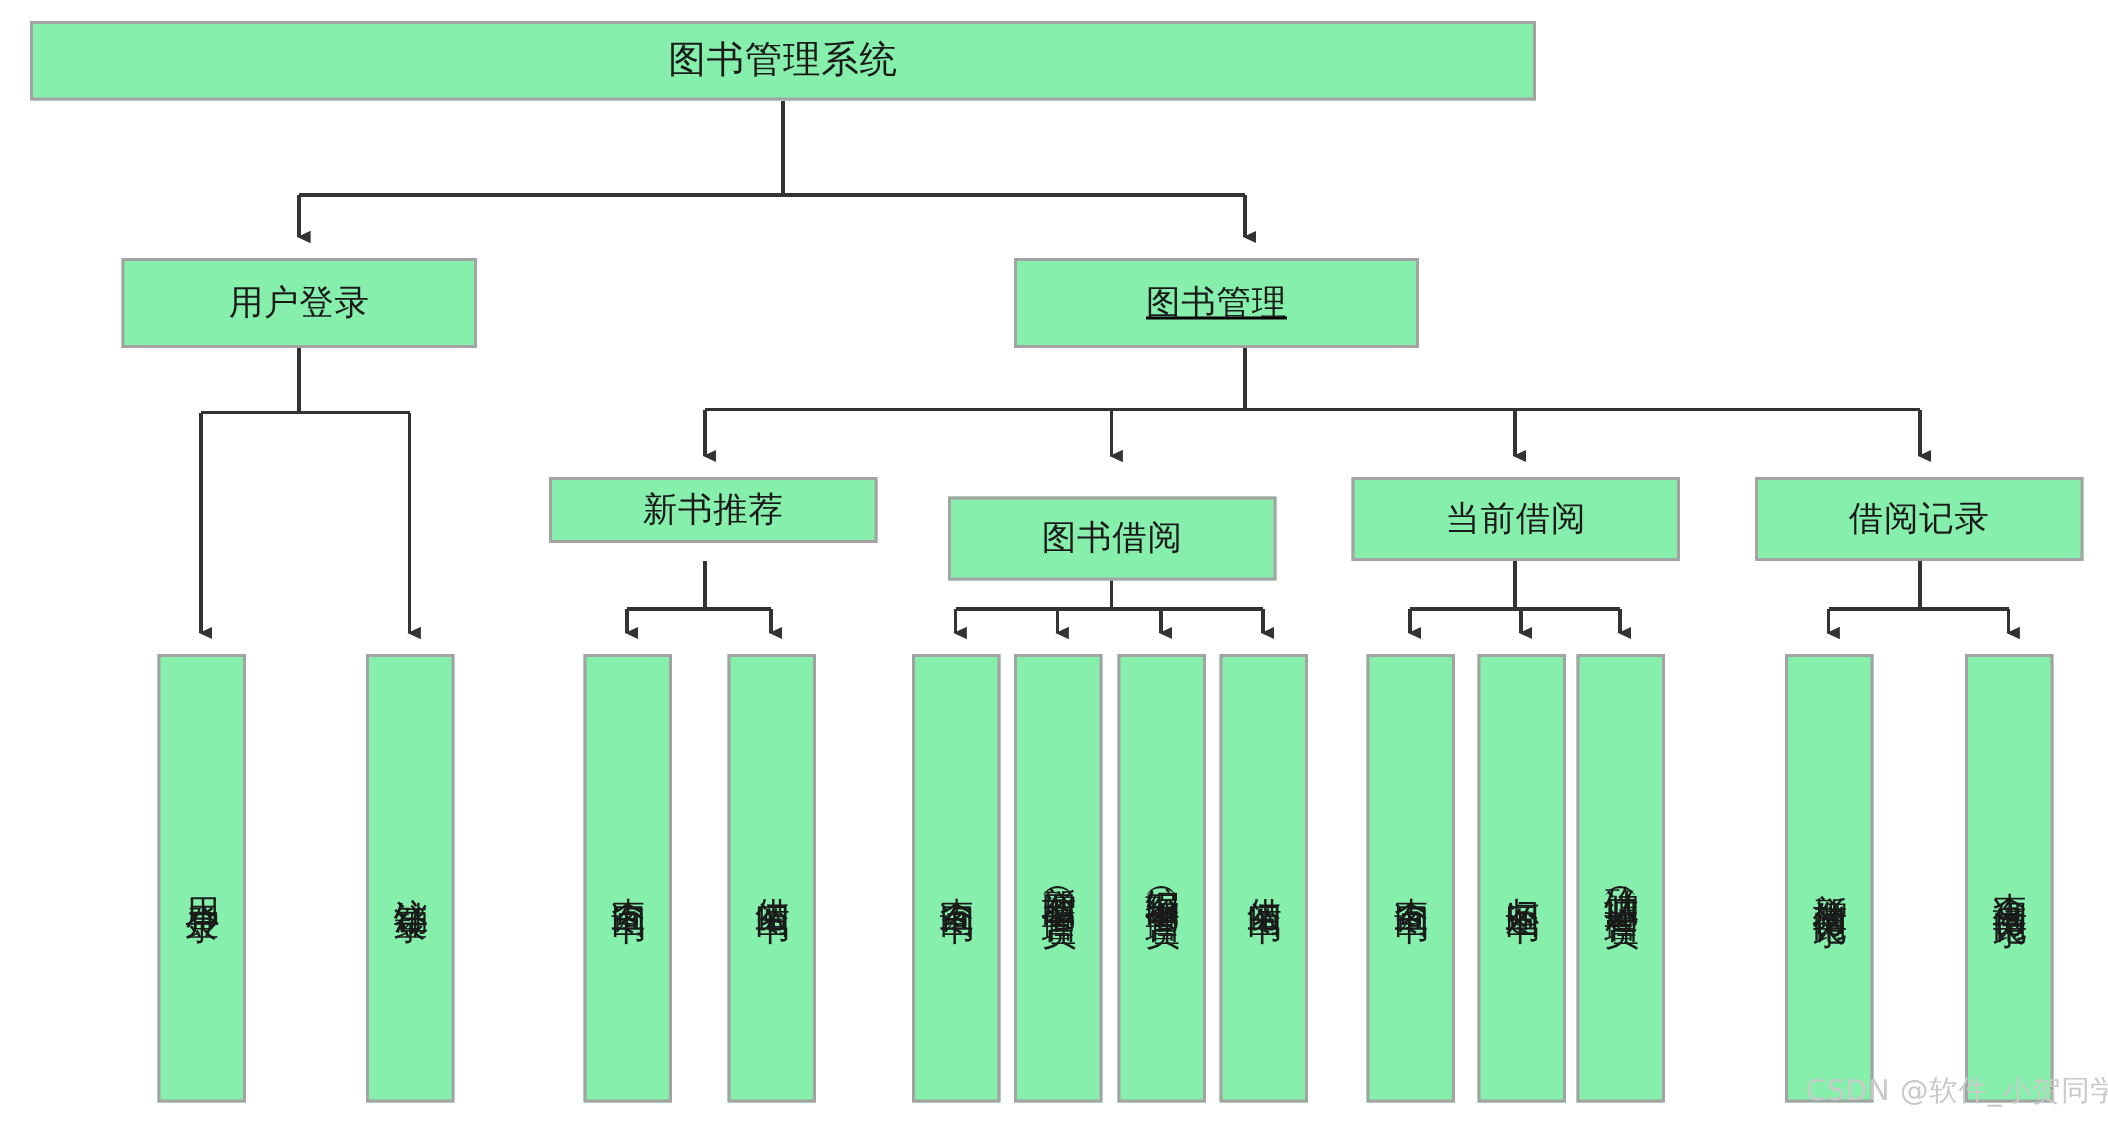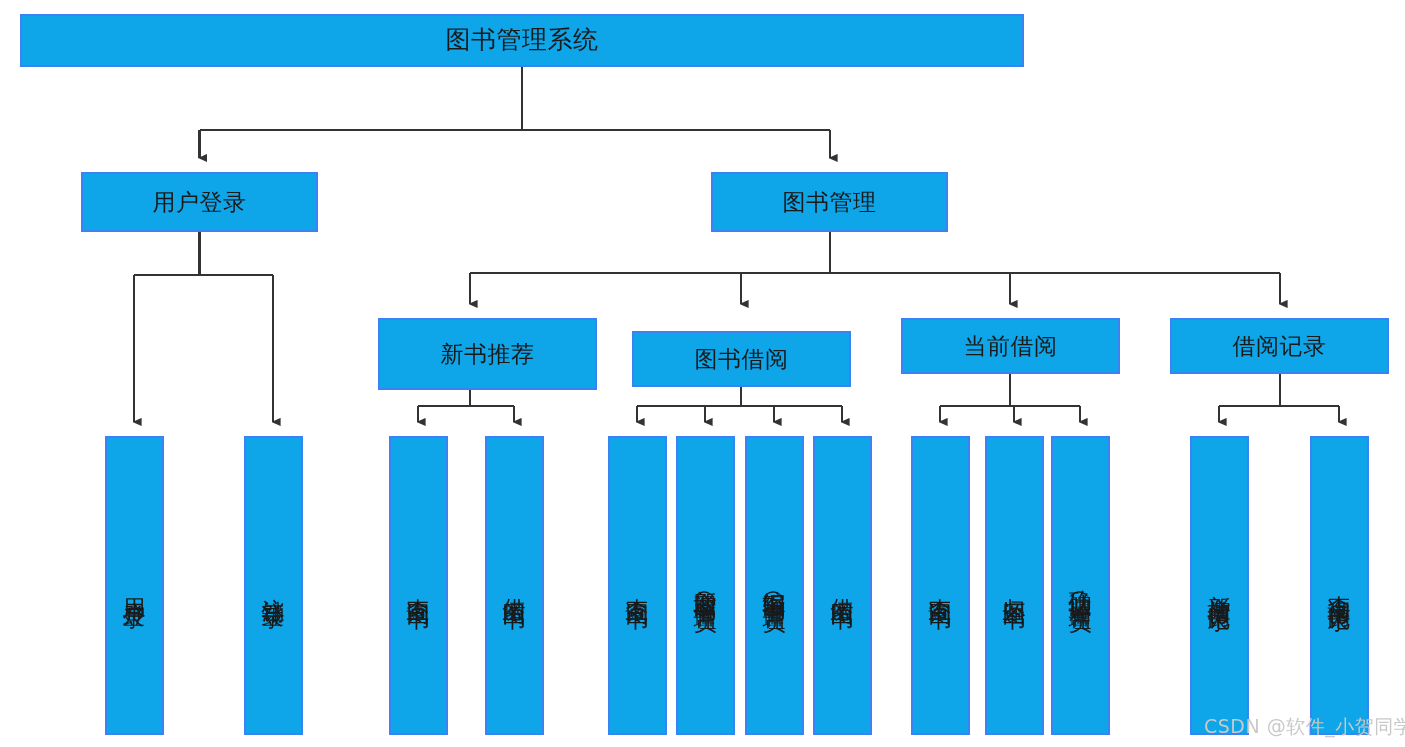--- a/index.html
+++ b/index.html
@@ -21,22 +21,22 @@
   #edge-layer {
     position: absolute;
     left: 0;
     top: 0;
     width: 1405px;
     height: 747px;
   }
   .node {
     position: absolute;
     box-sizing: border-box;
-    background: #0ea5e9;
-    border: 2px solid #3b82f6;
+    background: #86efac;
+    border: 2px solid #a3a3a3;
     display: flex;
     align-items: center;
     justify-content: center;
     z-index: 2;
   }
   .node-label {
     color: #1a1a1a;
     letter-spacing: 0.5px;
     white-space: nowrap;
     line-height: 1.05;
@@ -119,25 +119,25 @@
     </g>
   </svg>
 
   <div class="node node-root" style="left:20px; top:14px; width:1004px; height:53px;">
     <span class="node-label">图书管理系统</span>
   </div>
 
   <div class="node node-branch" style="left:81px; top:172px; width:237px; height:60px;">
     <span class="node-label">用户登录</span>
   </div>
-  <div class="node node-branch" style="left:711px; top:172px; width:237px; height:60px;">
+  <div class="node node-branch" style="left:676px; top:172px; width:270px; height:60px;text-decoration:underline;">
     <span class="node-label">图书管理</span>
   </div>
 
-  <div class="node node-branch" style="left:378px; top:318px; width:219px; height:72px;">
+  <div class="node node-branch" style="left:366px; top:318px; width:219px; height:44px;">
     <span class="node-label">新书推荐</span>
   </div>
   <div class="node node-branch" style="left:632px; top:318px; width:219px; height:56px;margin-top:13px;">
     <span class="node-label">图书借阅</span>
   </div>
   <div class="node node-branch" style="left:1170px; top:318px; width:219px; height:56px;">
     <span class="node-label">借阅记录</span>
   </div>
   <div class="node node-branch" style="left:901px; top:318px; width:219px; height:56px;">
     <span class="node-label">当前借阅</span>

